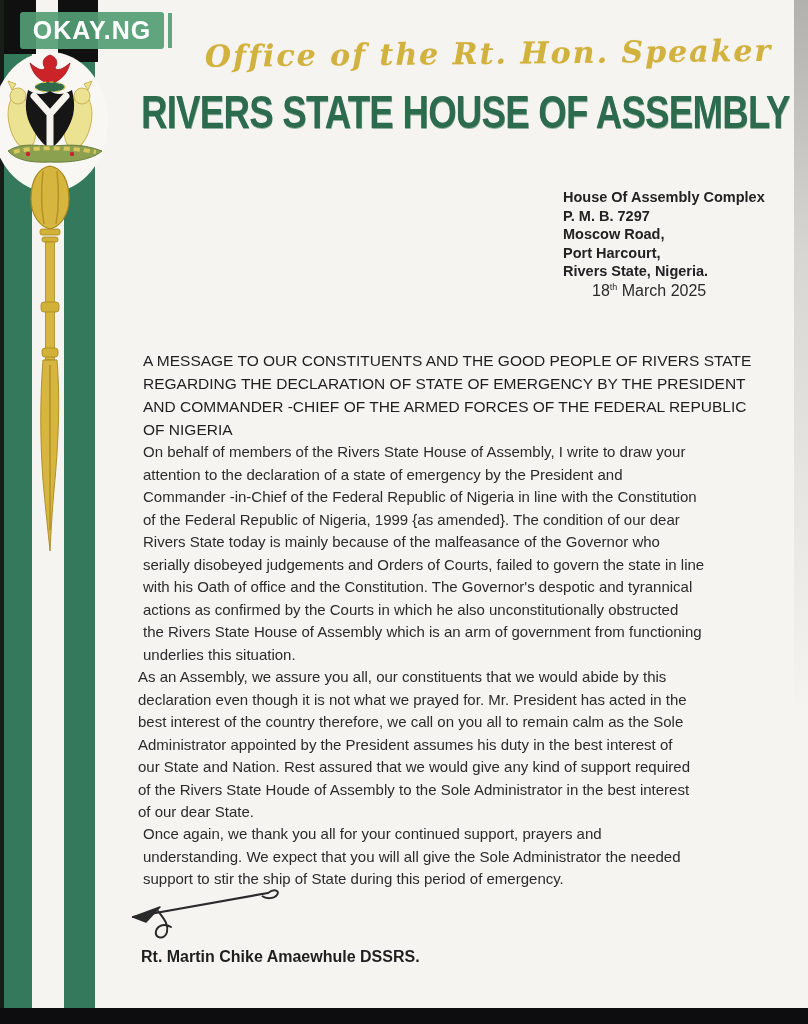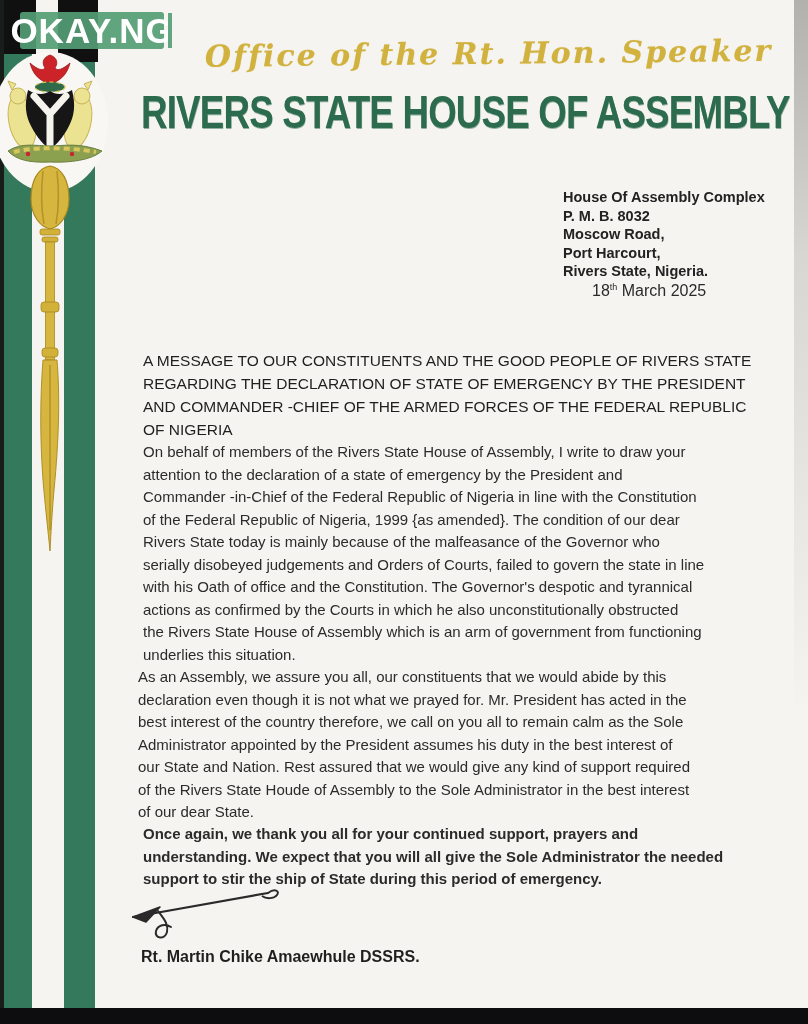--- a/index.html
+++ b/index.html
@@ -15,21 +15,21 @@
   .stripe.s1{left:4px;width:28px;}
   .stripe.s2{left:64px;width:31px;}
   .topbar{position:absolute;top:0;background:#101010;}
   .topbar.b1{left:2px;width:34px;height:54px;}
   .topbar.b2{left:58px;width:40px;height:62px;}
   
   .wm-box{
     position:absolute;left:20px;top:12px;width:144px;height:37px;
     background:rgba(82,157,116,0.92);border-radius:3px;
     display:flex;align-items:center;justify-content:center;
-    color:#ffffff;font-weight:bold;font-size:35px;letter-spacing:1px;
+    color:#ffffff;font-weight:bold;font-size:25px;letter-spacing:1px;
   }
   .wm-line{position:absolute;left:168px;top:13px;width:4px;height:35px;background:rgba(82,157,116,0.9);}
   
   .office-line{
     position:absolute;left:205px;top:36px;width:540px;
     font-family:"DejaVu Serif", serif;font-style:italic;font-weight:bold;
     font-size:30px;color:#d2b23f;letter-spacing:2px;white-space:nowrap;
     transform:rotate(-0.6deg);text-shadow:0 0 1px rgba(210,178,63,0.4);
   }
   
@@ -45,21 +45,21 @@
   .date-line sup{font-size:9px;}
   
   .subject{
     position:absolute;left:143px;top:349px;width:640px;
     font-weight:normal;font-size:15.5px;line-height:23px;color:#1f1f1f;
     white-space:pre-line;
   }
   .para{position:absolute;left:143px;width:620px;font-size:15px;line-height:22.5px;color:#2b2b2b;white-space:pre-line;}
   .p1{top:441px;}
   .p2{top:666px;left:138px;}
-  .p3{top:823px;font-weight:bold;}
+  .p3{top:823px;}
   .sig-name{position:absolute;left:141px;top:946px;font-weight:bold;font-size:16px;line-height:21.5px;color:#1f1f1f;}
   
   .bottom-bar{position:absolute;left:0;top:1008px;width:808px;height:16px;background:#0d0d10;}
   .edge-right{
     position:absolute;right:0;top:0;width:14px;height:1024px;
     background:linear-gradient(to bottom,#b2b1ad 0%,#d7d6d2 25%,rgba(215,214,210,0) 70%);
   }
   svg{position:absolute;}
 </style>
 </head>
@@ -114,21 +114,21 @@
   <div class="wm-box">
     <span>OKAY.NG</span>
   </div>
   <div class="wm-line"></div>
 
   <div class="office-line">Office of the Rt. Hon. Speaker</div>
   <h1 class="main-title">RIVERS STATE HOUSE OF ASSEMBLY</h1>
 
   <div class="address">
     <div>House Of Assembly Complex</div>
-    <div>P. M. B. 8032</div>
+    <div>P. M. B. 7297</div>
     <div>Moscow Road,</div>
     <div>Port Harcourt,</div>
     <div>Rivers State, Nigeria.</div>
   </div>
 
   <div class="date-line"><span>18</span><sup>th</sup><span> March 2025</span></div>
 
   <div class="subject">A MESSAGE TO OUR CONSTITUENTS AND THE GOOD PEOPLE OF RIVERS STATE
 REGARDING THE DECLARATION OF STATE OF EMERGENCY BY THE PRESIDENT
 AND COMMANDER -CHIEF OF THE ARMED FORCES OF THE FEDERAL REPUBLIC

